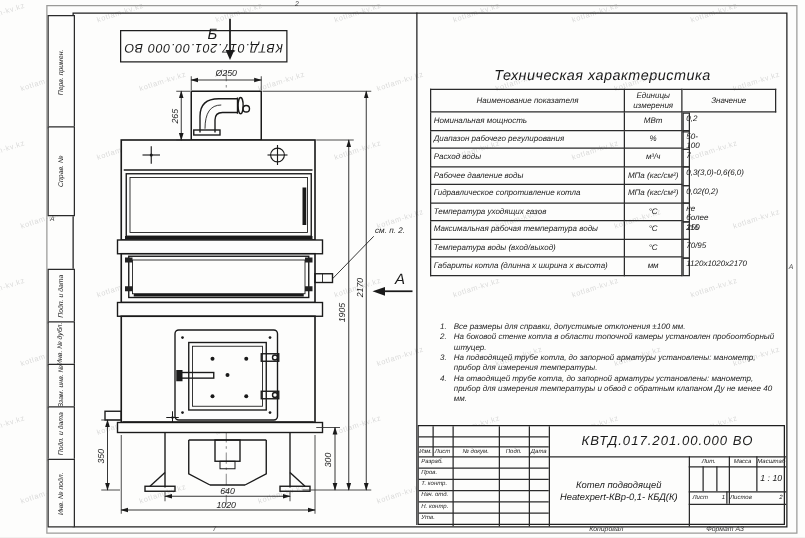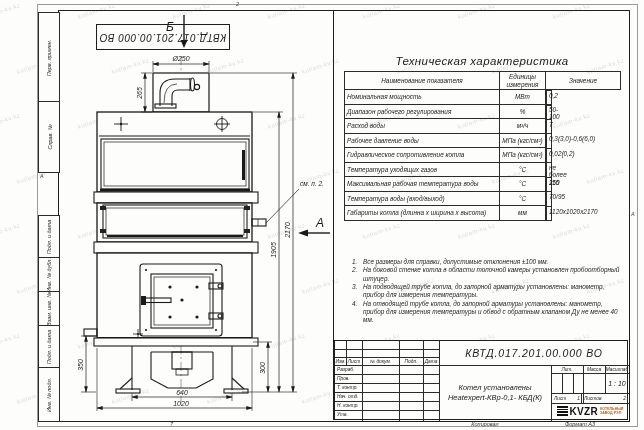--- a/index.html
+++ b/index.html
@@ -436,44 +436,36 @@
 
     <div class="cell" style="left:2px;top:24px;width:30px;height:9px;">Разраб.</div>
     <div class="cell" style="left:2px;top:33px;width:30px;height:9px;">Пров.</div>
     <div class="cell" style="left:2px;top:42px;width:30px;height:9px;">Т. контр.</div>
     <div class="cell" style="left:2px;top:51px;width:30px;height:9px;">Нач. отд.</div>
     <div class="cell" style="left:2px;top:60px;width:30px;height:9px;">Н. контр.</div>
     <div class="cell" style="left:2px;top:69px;width:30px;height:9px;">Утв.</div>
 
     <div class="docnum">КВТД.017.201.00.000 ВО</div>
     <div class="pname">
-      <span>Котел установлены</span>
+      <span>Котел подводящей</span>
       <span>Heatexpert-КВр-0,1- КБД(К)</span>
     </div>
 
     <div class="cell c" style="left:216px;top:24px;width:32px;height:8px;">Лит.</div>
     <div class="cell c" style="left:248px;top:24px;width:22px;height:8px;">Масса</div>
     <div class="cell c" style="left:270px;top:24px;width:24px;height:8px;">Масштаб</div>
     <div class="scaleval">1 : 10</div>
 
     <div class="cell" style="left:219px;top:52px;width:26px;height:10px;justify-content:space-between;padding-right:4px;">
       <span>Лист</span>
         <span>1</span>
     </div>
     <div class="cell" style="left:249px;top:52px;width:42px;height:10px;justify-content:space-between;padding-right:3px;">
       <span>Листов</span>
         <span>2</span>
     </div>
 
-    <div class="logo">
-      <span class="logo-sq"></span>
-      <span class="logo-txt">KVZR</span>
-      <span class="logo-sub">
-        <span>КОТЕЛЬНЫЙ</span><br>
-        <span>ЗАВОД РЭП</span>
-      </span>
-    </div>
   </div>
 
   <div class="abs foot" style="left:430px;top:421px;width:110px;text-align:center;">Копировал</div>
   <div class="abs foot" style="left:540px;top:421px;width:80px;text-align:center;">Формат А3</div>
 
 </div>
 
 </body></html>

